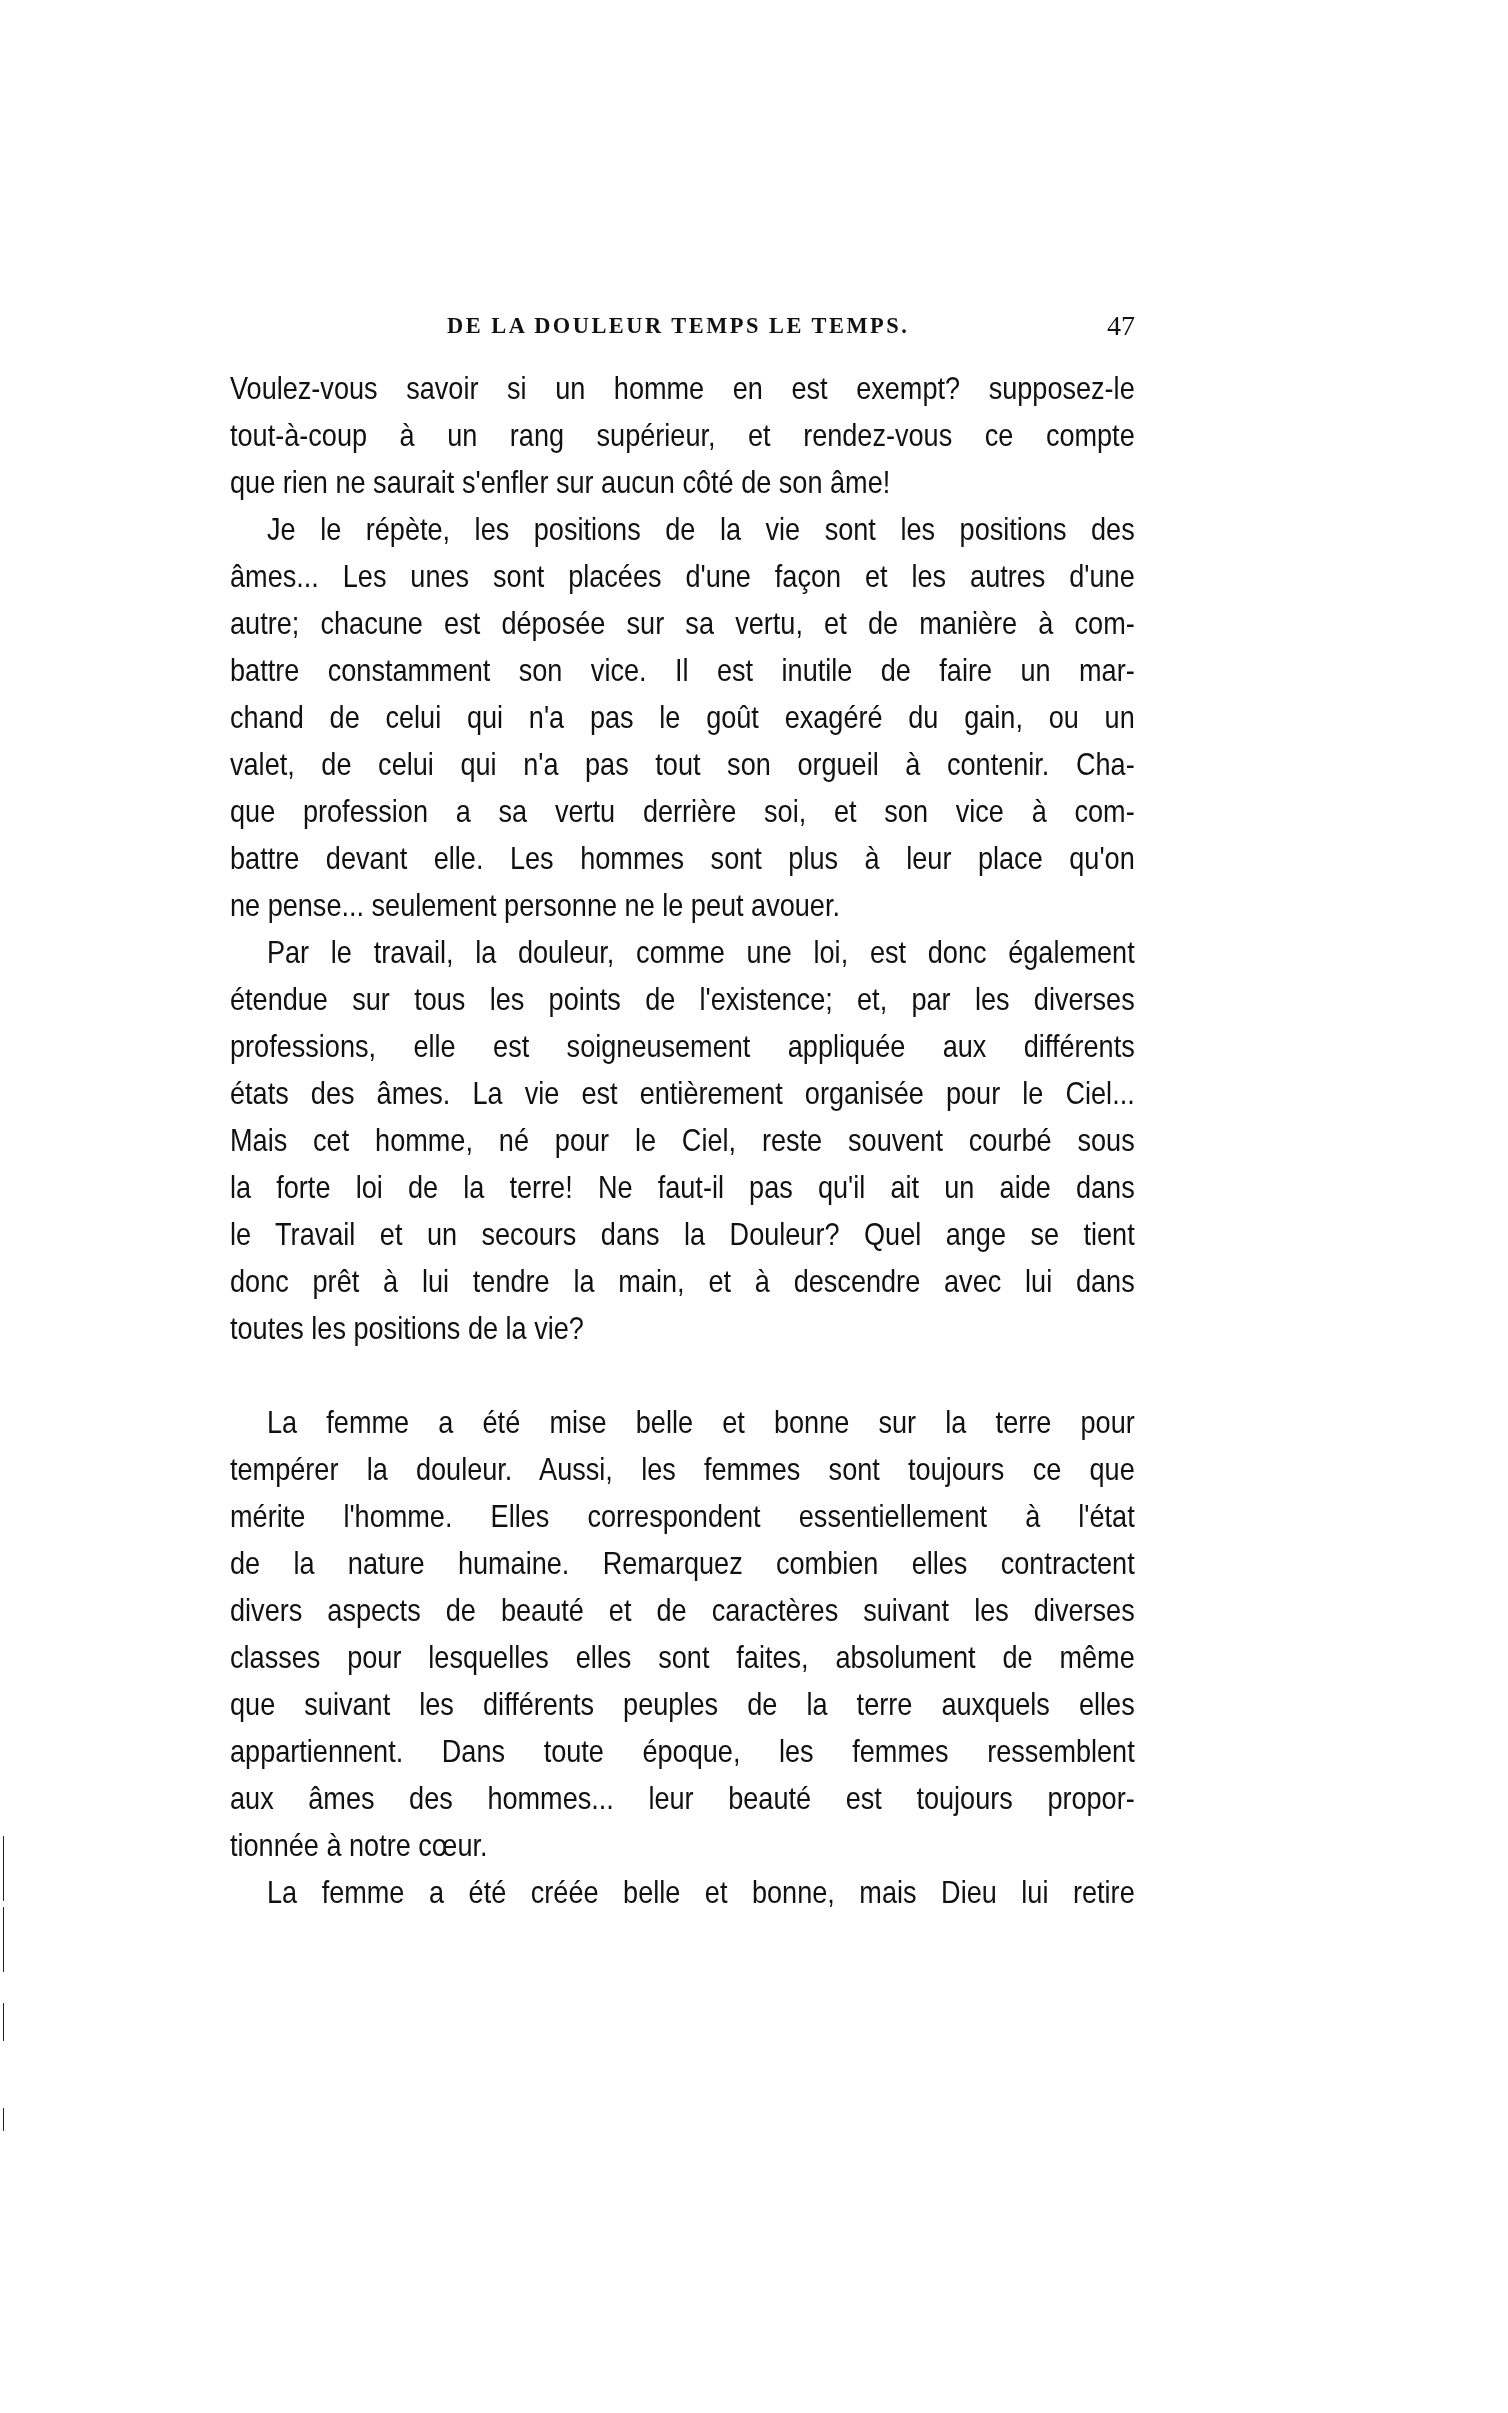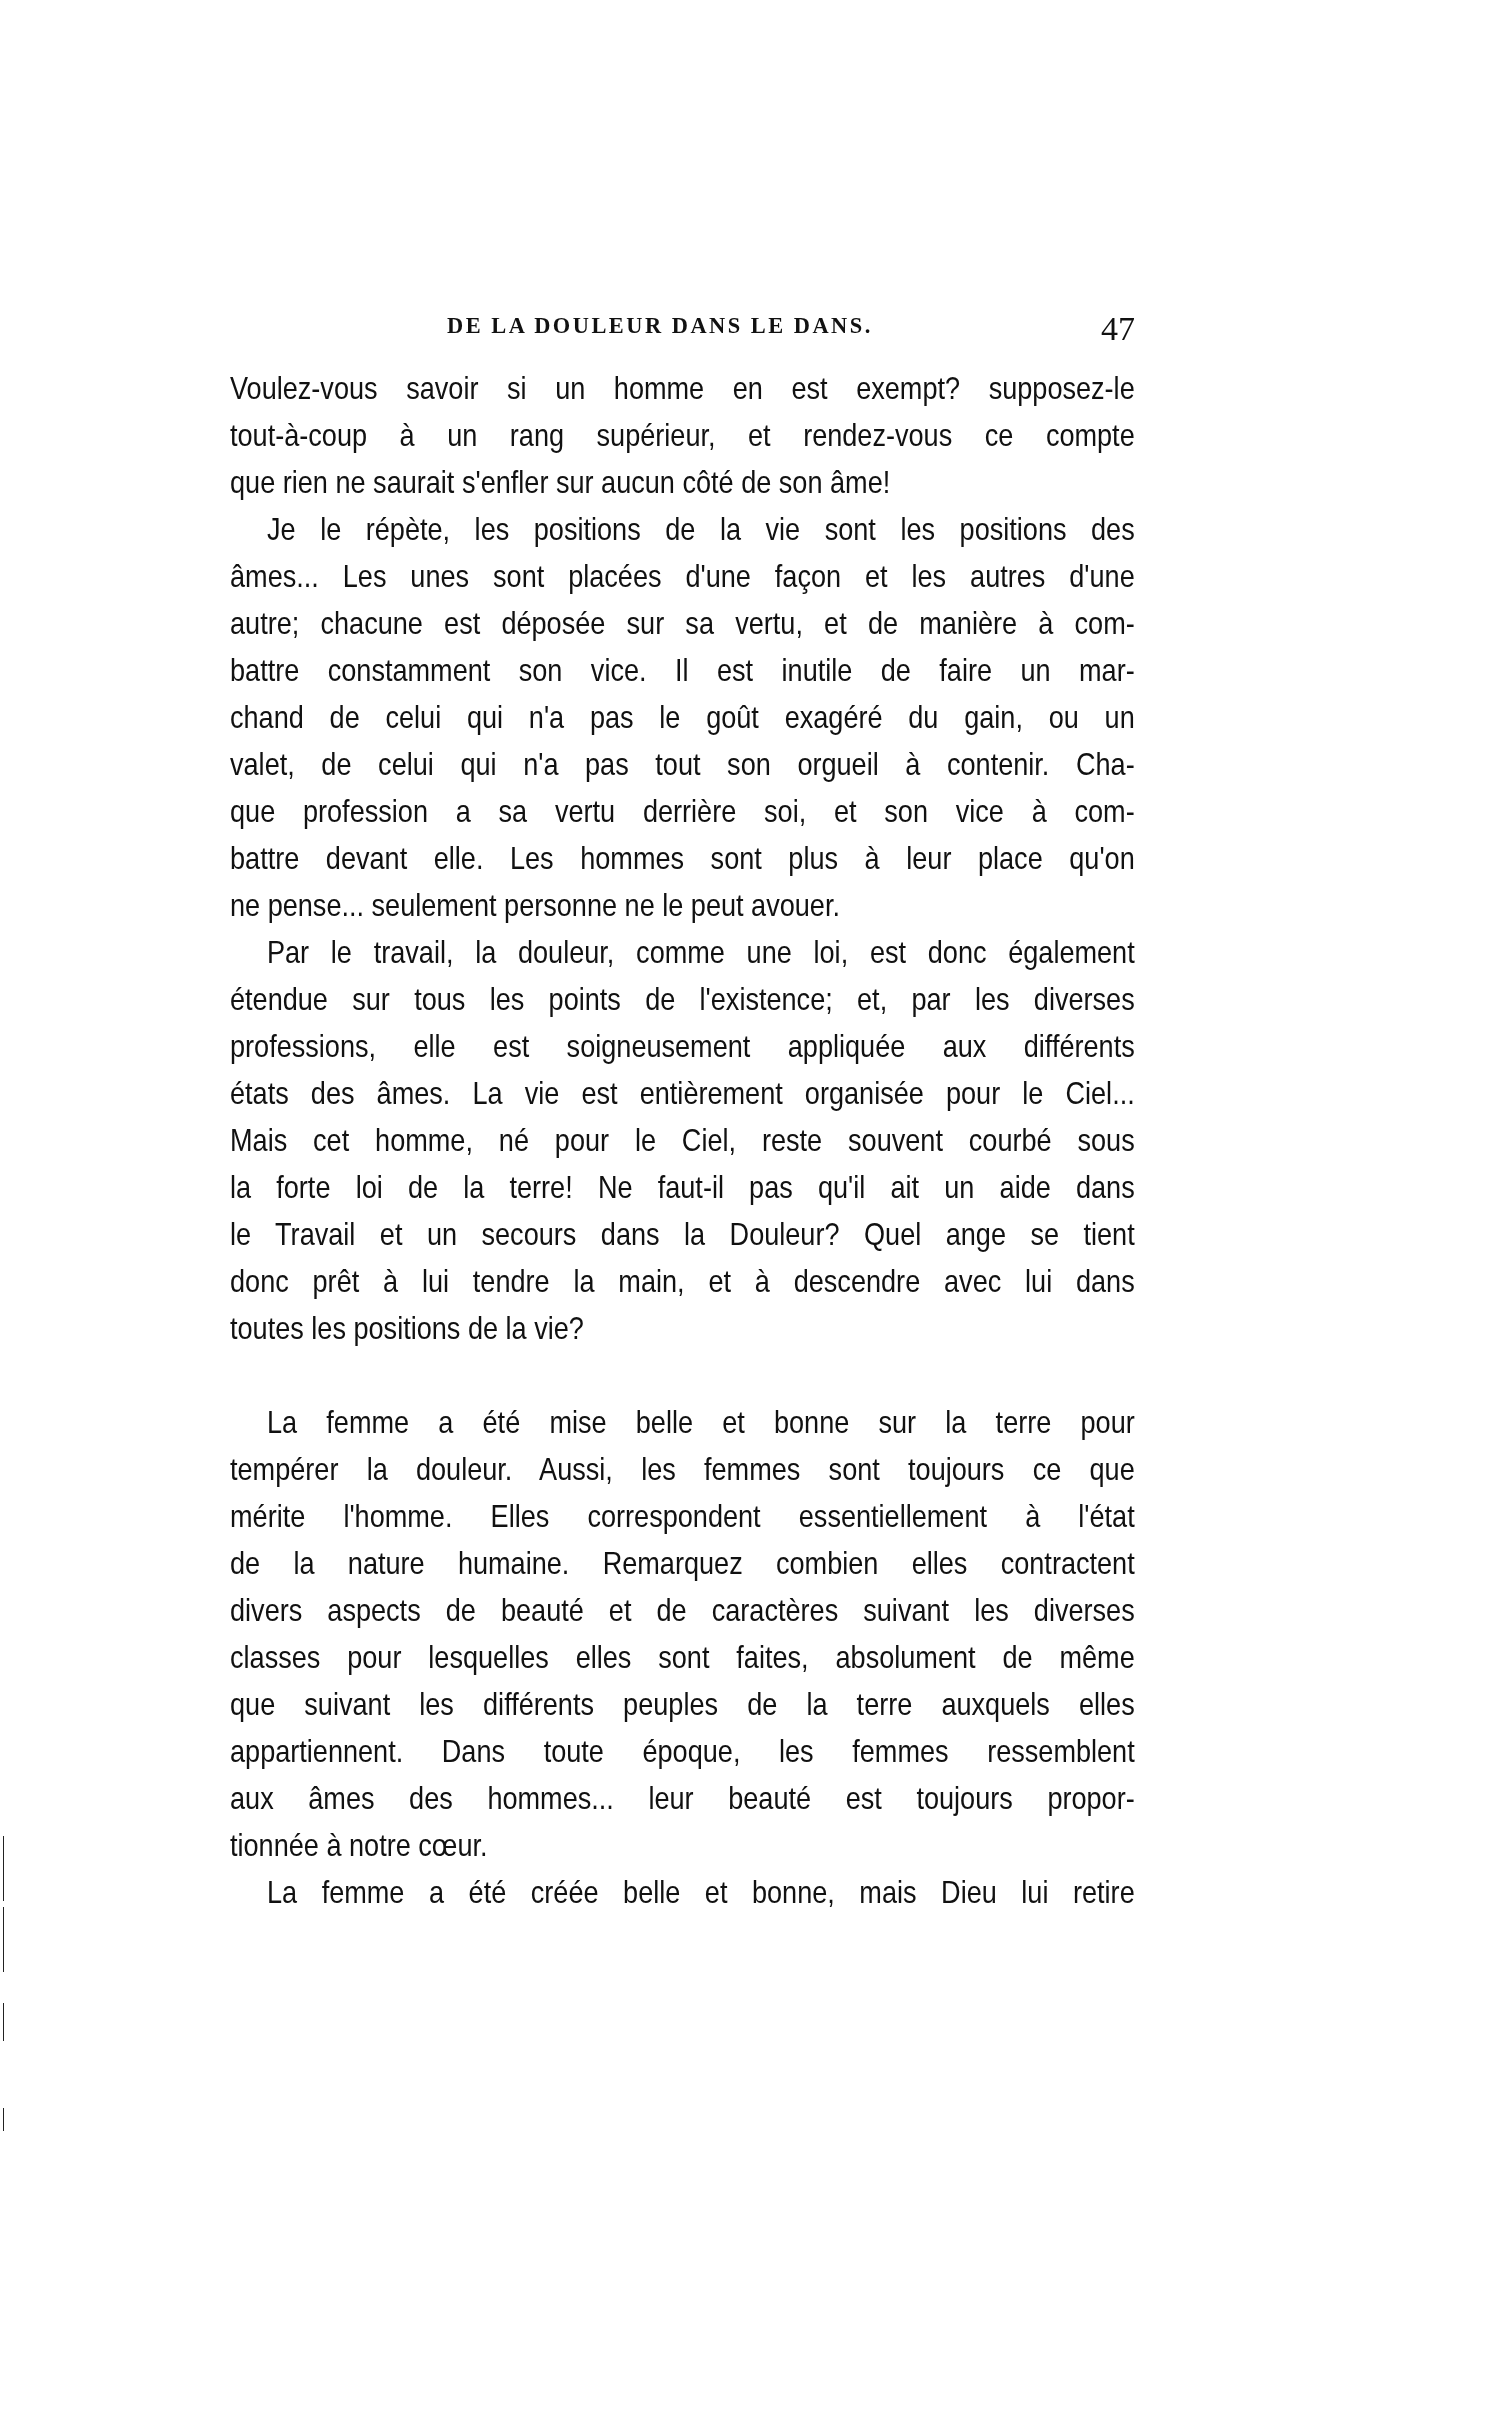--- a/index.html
+++ b/index.html
@@ -8,41 +8,41 @@
     position: absolute; left: 0; top: 0; width: 1509px; height: 2413px; background: #ffffff;
   }
   .running-head {
     position: absolute; left: 230px; top: 313px; width: 905px; height: 30px;
     font-family: "Liberation Serif", serif; font-weight: bold; color: #111;
   }
   .running-title {
     position: absolute; left: 217px; top: 0; font-size: 22.4px; letter-spacing: 2.5px;
   }
   .page-number {
-    position: absolute; right: 0; top: -3.3px; font-size: 34px; font-weight: normal;
+    position: absolute; right: 0; top: -3.3px; font-size: 28px; font-weight: normal;
   }
   .body-text {
     position: absolute; left: 230px; top: 365px; width: 905px;
     font-family: "Liberation Sans", sans-serif; font-size: 31.5px; color: #111;
     line-height: 47px; transform: scaleX(0.86); transform-origin: left top;
   }
   .body-inner { width: 1052px; }
   .line { display: block; white-space: nowrap; text-align: justify; text-align-last: justify; height: 47px; }
   .line.last { text-align-last: left; }
   .line.indent { padding-left: 43px; }
   .gap { height: 47px; display: block; }
   .margin-mark { position: absolute; left: 2.5px; width: 1.7px; background: #222; }
 </style>
 </head>
 <body>
 
 <div class="page">
 
   <div class="running-head">
-    <span class="running-title">DE LA DOULEUR DANS LE DANS.</span>
+    <span class="running-title">DE LA DOULEUR TEMPS LE TEMPS.</span>
     <span class="page-number">47</span>
   </div>
 
   <div class="body-text">
     <div class="body-inner">
 
       <span class="line">Voulez-vous savoir si un homme en est exempt? supposez-le</span>
       <span class="line">tout-à-coup à un rang supérieur, et rendez-vous ce compte</span>
       <span class="line last">que rien ne saurait s'enfler sur aucun côté de son âme!</span>
 

